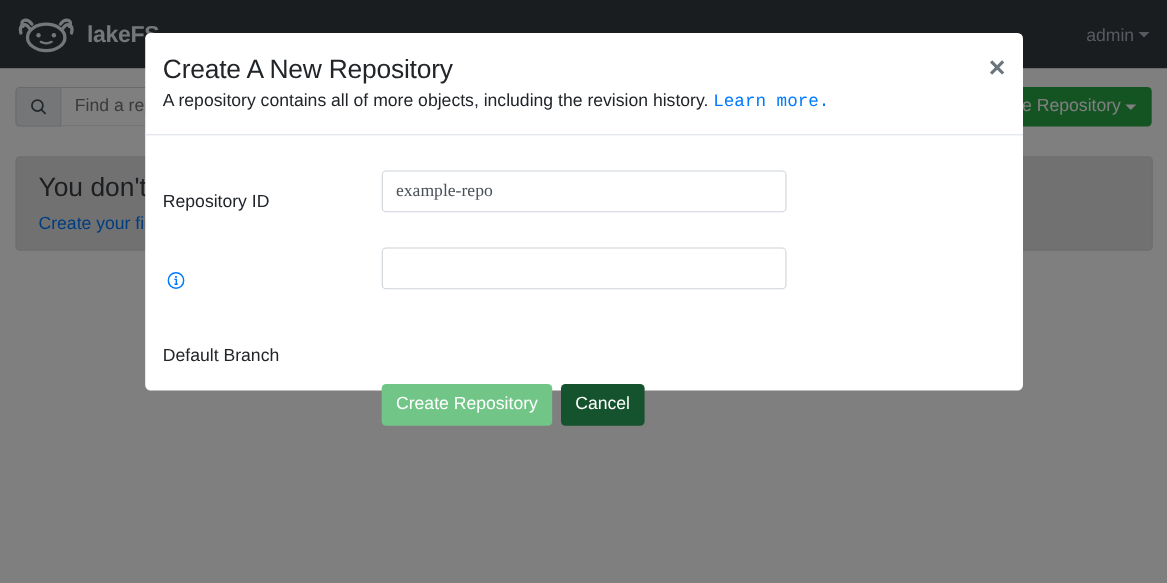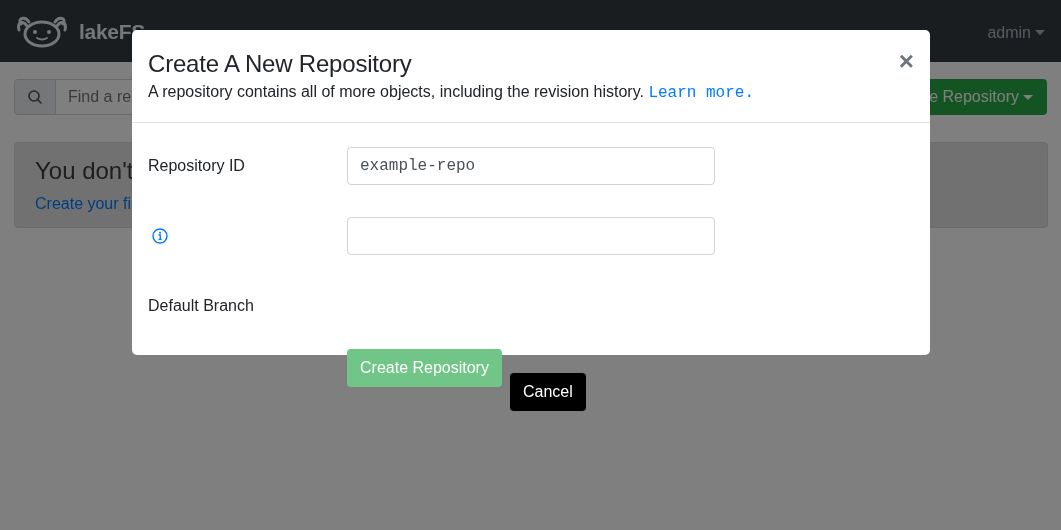--- a/index.html
+++ b/index.html
@@ -27,29 +27,29 @@
 
     
     .modal { position: absolute; left: 132px; top: 30px; width: 798px; height: 325px; background: #fff; border-radius: 5px; }
     .modal-header { height: 93px; border-bottom: 1px solid #dee2e6; padding: 20px 16px 0 16px; position: relative; }
     .modal-title { font-size: 24px; font-weight: 500; color: #212529; line-height: 1.2; letter-spacing: -0.2px; }
     .modal-subtitle { font-size: 16px; color: #212529; margin-top: 4px; }
     .modal-subtitle a { color: #007bff; text-decoration: none; font-family: Liberation Mono, monospace; }
     .close-btn { position: absolute; right: 16px; top: 18px; font-size: 26px; font-weight: bold; color: #6c757d; background: none; border: none; line-height: 1; cursor: pointer; font-family: "Liberation Sans", sans-serif; }
 
     .modal-body { padding: 16px 16px; }
-    .form-row { display: flex; align-items: center; height: 54px; margin-bottom: 16px; }
+    .form-row { display: flex; align-items: flex-end; height: 54px; margin-bottom: 16px; }
     .form-label { width: 199px; font-size: 16px; color: #212529; display: flex; align-items: center; }
-    .form-input { width: 368px; height: 38px; border: 1px solid #ced4da; border-radius: 4px; padding: 0 12px; font-size: 16px; color: #495057; font-family: Liberation Mono, monospace; background: #fff; }
+    .form-input { width: 368px; height: 38px; border: 1px solid #ced4da; border-radius: 4px; padding: 0 12px; font-size: 16px; color: #495057; font-family: Liberation Serif, serif; background: #fff; }
     .info-icon { display: inline-flex; margin-left: 4px; }
 
     .btn-row { display: flex; margin-left: 199px; }
     .btn { height: 38px; border-radius: 4px; font-size: 16px; padding: 0 13px; border: none; color: #fff; font-family: "Liberation Sans", sans-serif; cursor: pointer; }
     .btn-create { background: #71c687; margin-right: 8px; }
-    .btn-cancel { background: #000000; margin-top: 24px; }
+    .btn-cancel { background: #14532d; }
   </style>
 </head>
 <body>
 
 <div class="navbar">
   <div class="logo">
     <svg viewBox="0 0 54 36">
       <path d="M6 10 C2 4, 10 2, 14 8 M48 10 C52 4, 44 2, 40 8" stroke="#e9ecef" stroke-width="3" fill="none" stroke-linecap="round"></path>
       <path d="M4 16 C2 8, 8 6, 12 12 M50 16 C52 8, 46 6, 42 12" stroke="#e9ecef" stroke-width="3" fill="none" stroke-linecap="round"></path>
       <ellipse cx="27" cy="20" rx="17" ry="12" stroke="#e9ecef" stroke-width="3" fill="none"></ellipse>

